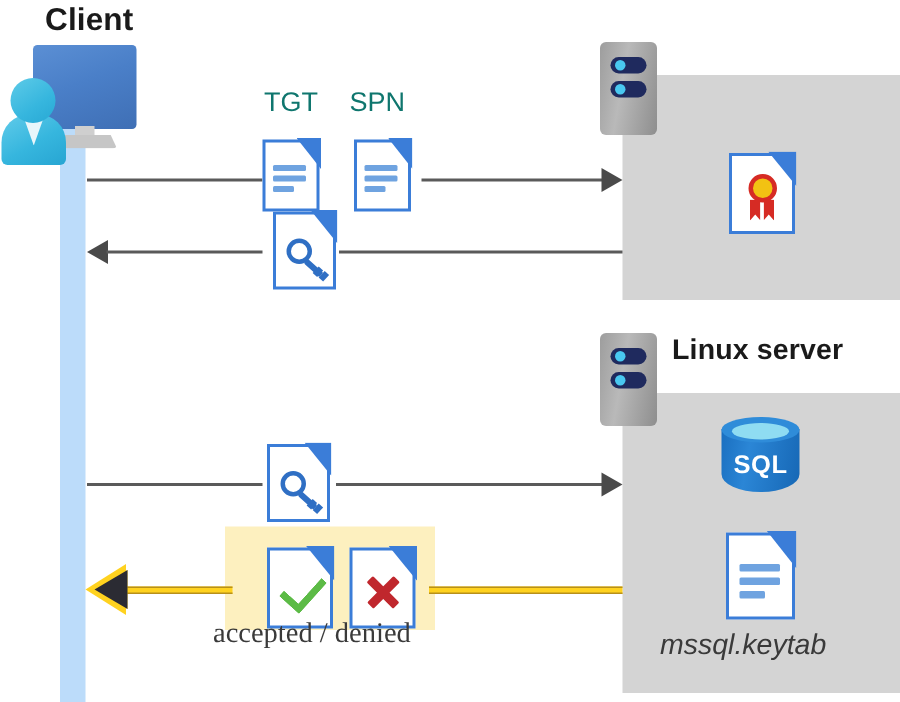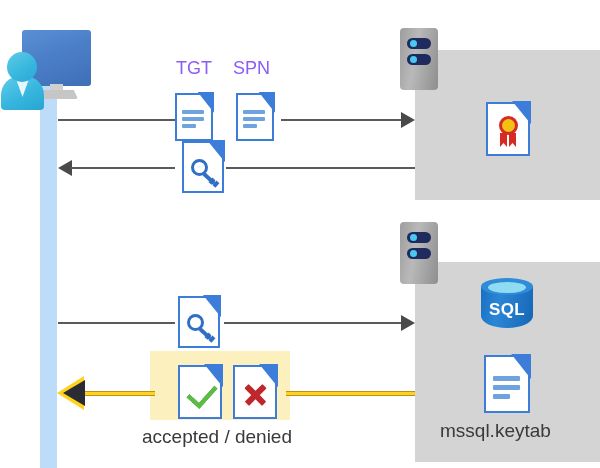--- a/index.html
+++ b/index.html
@@ -69,21 +69,21 @@
   .kdoc .ring{position:absolute;left:9px;top:18px;width:17px;height:17px;border-radius:50%;
      border:3px solid #2f6fc4;box-sizing:border-box;}
   .kdoc .shaft{position:absolute;left:22px;top:31px;width:14px;height:3.5px;background:#2f6fc4;
      transform:rotate(42deg);transform-origin:left center;border-radius:1px;}
   .kdoc .tooth1{position:absolute;left:28px;top:37px;width:3.5px;height:6px;background:#2f6fc4;
      transform:rotate(42deg);}
   .kdoc .tooth2{position:absolute;left:32px;top:40px;width:3.5px;height:6px;background:#2f6fc4;
      transform:rotate(42deg);}
 
   
-  .doclabel{font-size:18px;color:#8b5cf6;}
+  .doclabel{font-size:18px;color:#0f766e;}
 
   
   .srv{width:38px;height:62px;border-radius:4px;
      background:linear-gradient(100deg,#9d9d9d 0%,#b9b9b9 40%,#8e8e8e 100%);}
   .srv .bay{position:absolute;left:7px;width:24px;height:11px;border-radius:6px;background:#1f2a5e;}
   .srv .bay .dot{position:absolute;left:3px;top:2.2px;width:7px;height:7px;border-radius:50%;
      background:#49c8f0;}
   .srv .b1{top:10px;}
   .srv .b2{top:26px;}
 
@@ -127,20 +127,21 @@
 </head>
 <body>
 
 <div class="stage">
 
   <div class="abs panel panel-dc"></div>
   <div class="abs panel panel-linux"></div>
 
   <div class="abs lifeline"></div>
 
+  <div class="abs title t-client">Client</div>
   <div class="abs" style="left:0;top:0;width:110px;height:115px;">
     <div class="abs monitor-screen"></div>
     <div class="abs monitor-neck"></div>
     <div class="abs monitor-base"></div>
     <div class="abs person-body"></div>
     <div class="abs person-collar"></div>
     <div class="abs person-head"></div>
   </div>
 
   <div class="abs title t-dc">
@@ -155,20 +156,21 @@
   </div>
 
   <div class="abs cert doc" style="left:486px;top:102px;">
     <div class="page"></div>
     <div class="fold"></div>
     <div class="medal"></div>
     <div class="rib1"></div>
     <div class="rib2"></div>
   </div>
 
+  <div class="abs title t-linux">Linux server</div>
   <div class="abs srv" style="left:400px;top:222px;">
     <div class="bay b1">
         <div class="dot"></div>
       </div>
     <div class="bay b2">
         <div class="dot"></div>
       </div>
   </div>
 
   <div class="abs sql" style="left:481px;top:278px;">
@@ -178,21 +180,21 @@
     <div class="txt">SQL</div>
   </div>
 
   <div class="abs tdoc doc" style="left:484px;top:355px;width:46px;height:58px;">
     <div class="page"></div>
     <div class="fold"></div>
     <div class="ln" style="left:9px;top:21px;width:27px;height:5px;"></div>
     <div class="ln" style="left:9px;top:30px;width:27px;height:5px;"></div>
     <div class="ln" style="left:9px;top:39px;width:17px;height:5px;"></div>
   </div>
-  <div class="abs cap" style="left:440px;top:420px;">mssql.keytab</div>
+  <div class="abs cap" style="left:440px;top:420px;font-style:italic;">mssql.keytab</div>
 
   <div class="abs doclabel" style="left:176px;top:58px;">TGT</div>
   <div class="abs doclabel" style="left:233px;top:58px;">SPN</div>
 
   <div class="abs hline" style="left:58px;top:119px;width:117px;"></div>
   <div class="abs tdoc doc" style="left:175px;top:93px;">
     <div class="page"></div>
     <div class="fold"></div>
     <div class="ln l1"></div>
     <div class="ln l2"></div>
@@ -247,15 +249,15 @@
     <div class="chk"></div>
   </div>
 
   <div class="abs cdoc doc" style="left:233px;top:365px;">
     <div class="page"></div>
     <div class="fold"></div>
     <div class="x1"></div>
     <div class="x2"></div>
   </div>
 
-  <div class="abs cap" style="left:142px;top:426px;">accepted / denied</div>
+  <div class="abs cap" style="left:142px;top:412px;font-family:Liberation Serif, serif;">accepted / denied</div>
 
 </div>
 
 </body></html>

